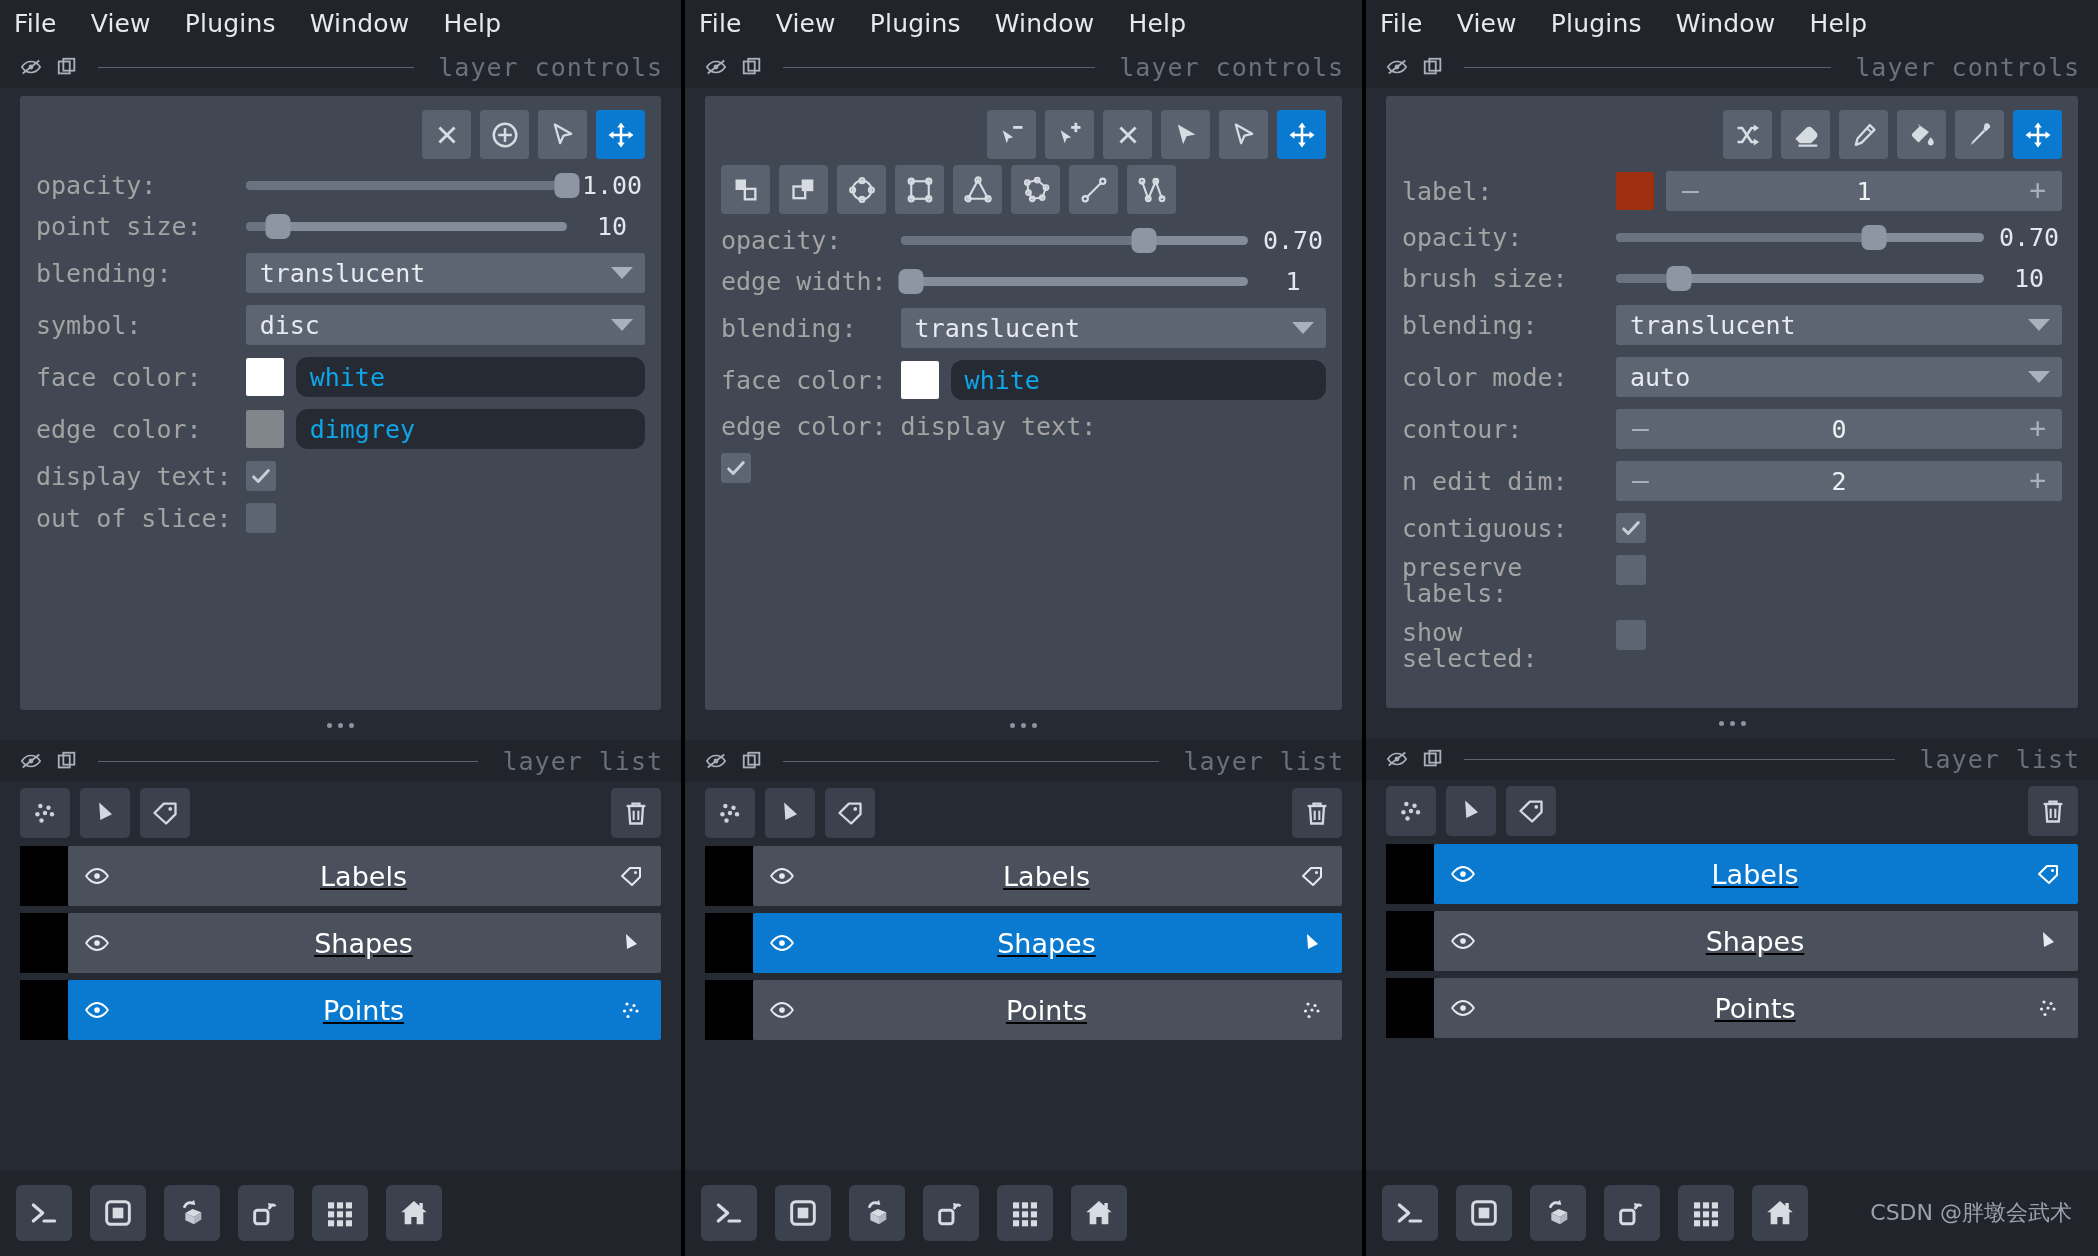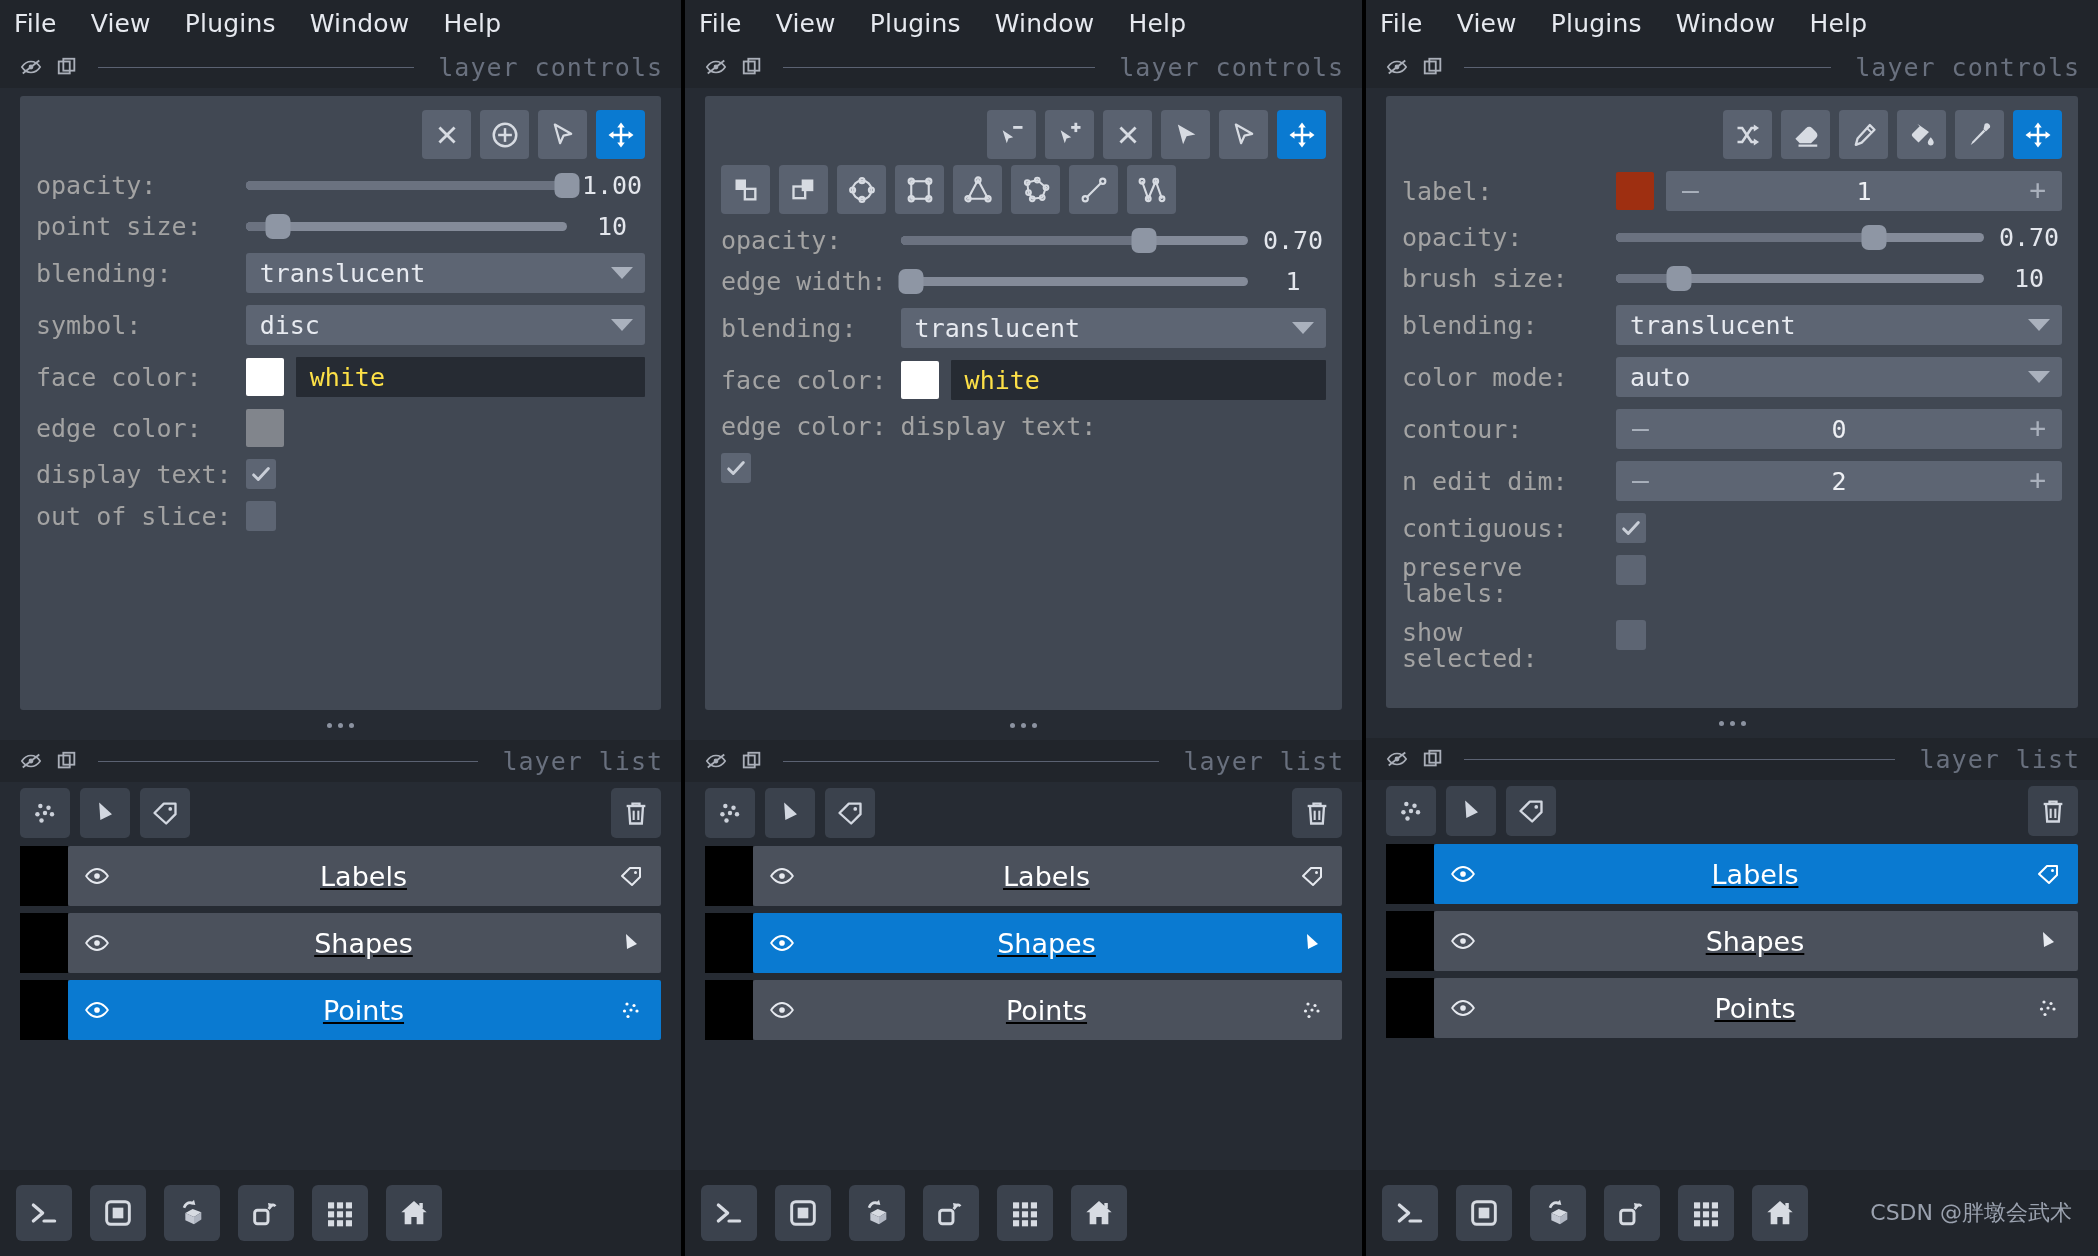--- a/index.html
+++ b/index.html
@@ -173,22 +173,22 @@
   
   .swatch {
     width: 38px; height: 38px;
     flex: 0 0 auto;
     border-radius: 2px;
   }
   .textin {
     flex: 1 1 auto;
     height: 40px;
     background: #262b33;
-    border-radius: 1px;
-    color: #fde047;
+    border-radius: 12px;
+    color: #0ea5e9;
     font-size: 25px;
     display: flex;
     align-items: center;
     padding-left: 14px;
     cursor: text;
   }
 
   
   .chk {
     width: 30px; height: 30px;
@@ -401,20 +401,21 @@
 
         <div class="lbl">face color:</div>
         <div class="fieldrow">
           <div class="swatch" style="background:#ffffff"></div>
           <div class="textin">white</div>
         </div>
 
         <div class="lbl">edge color:</div>
         <div class="fieldrow">
           <div class="swatch" style="background:#81858c"></div>
+          <div class="textin">dimgrey</div>
         </div>
 
         <div class="lbl">display text:</div>
         <div class="fieldrow">
           <div class="chk on">
             <svg class="tick" width="22" height="22" viewBox="0 0 24 24">
                 <path d="M4 13 L9 18 L20 6" fill="none" stroke="#c9ced7" stroke-width="3.2" stroke-linecap="round" stroke-linejoin="round"></path>
               </svg>
           </div>
         </div>

